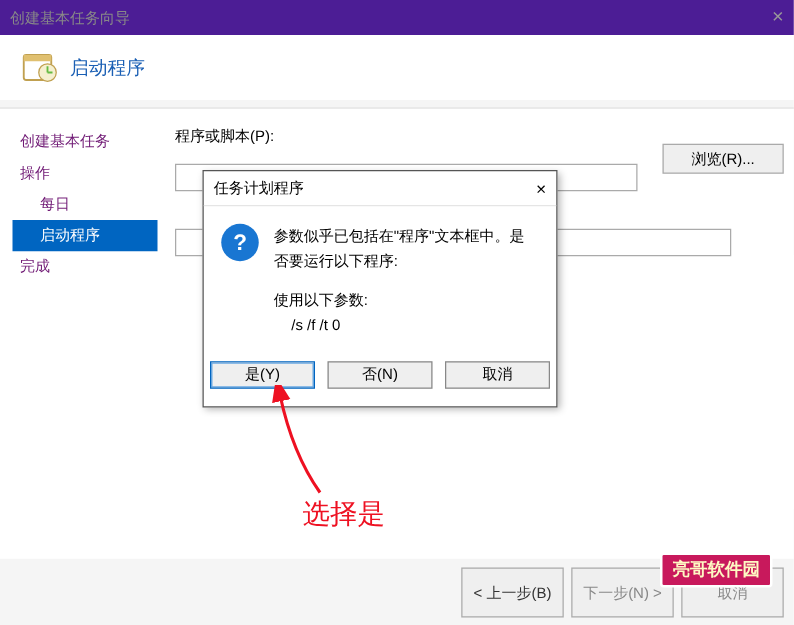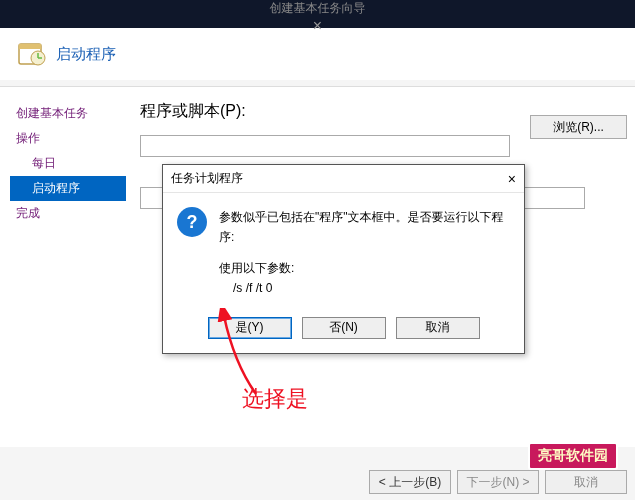--- a/index.html
+++ b/index.html
@@ -1,60 +1,60 @@
 <!DOCTYPE html>
 <html><head>
 <meta charset="utf-8">
 <style>
 * { box-sizing: border-box; margin: 0; padding: 0; font-family: "Microsoft YaHei", "Segoe UI", sans-serif; }
 body { width: 635px; height: 500px; background: #fff; position: relative; overflow: hidden; font-size: 12px; }
 
 .window { width: 635px; height: 500px; background: #f5f5f5; position: relative; }
-.title-bar { height: 28px; display: flex; align-items: center; padding: 0 8px; color: #888; font-size: 12px; background: #0f172a; flex-direction: column; }
+.title-bar { height: 28px; display: flex; align-items: center; padding: 0 8px; color: #888; font-size: 12px; background: #4c1d95; }
 .title-bar .spacer { flex: 1; }
 .title-bar .close { font-size: 16px; color: #999; }
 
 .header { display: flex; align-items: center; padding: 10px 16px; background: #fff; }
 .header-icon { width: 32px; height: 32px; margin-right: 8px; }
 .header-title { font-size: 15px; color: #1a5fb4; }
 
 .divider { height: 1px; background: #ddd; margin-top: 6px; }
 
 .content { display: flex; padding: 14px 0 0 0; background: #fff; height: 360px; position: relative; }
 
 .sidebar { width: 126px; padding: 0 0 0 10px; }
 .sidebar-item { padding: 4px 6px; font-size: 12px; color: #701a75; cursor: pointer; }
 .sidebar-item.indent { padding-left: 22px; }
 .sidebar-item.selected { background: #0065c1; color: #fff; }
 
 .main { flex: 1; padding: 0 14px; position: relative; }
-.field-label { font-size: 16px; margin-bottom: 13px; }
+.field-label { font-size: 12px; margin-bottom: 13px; }
 .text-input { width: 370px; height: 22px; border: 1px solid #aaa; background: #fff; padding: 0 4px; font-size: 12px; }
 .browse-btn { width: 97px; height: 24px; border: 1px solid #aaa; background: #efefef; font-size: 12px; cursor: pointer; position: absolute; top: 14px; right: 8px; }
 
 .input2-wrap { margin-top: 30px; }
 .input2-wrap .text-input { width: 445px; }
 
 .footer { position: absolute; bottom: 6px; right: 8px; display: flex; gap: 6px; }
-.footer-btn { min-width: 82px; height: 24px; border: 1px solid #aaa; background: #efefef; font-size: 12px; cursor: pointer; color: #888; }
+.footer-btn { min-width: 82px; height: 40px; border: 1px solid #aaa; background: #efefef; font-size: 12px; cursor: pointer; color: #888; }
 .footer-btn.prev { color: #333; }
 
-.dialog { position: absolute; left: 162px; top: 136px; width: 363px; background: #fff; border: 1px solid #555; box-shadow: 2px 2px 6px rgba(0,0,0,0.3); margin-top: 28px; }
+.dialog { position: absolute; left: 162px; top: 136px; width: 284px; background: #fff; border: 1px solid #555; box-shadow: 2px 2px 6px rgba(0,0,0,0.3); }
 .dialog-title-bar { height: 28px; display: flex; align-items: center; padding: 0 8px; font-size: 12px; border-bottom: 1px solid #e5e5e5; }
 .dialog-title-bar .spacer { flex: 1; }
 .dialog-close { font-size: 14px; cursor: pointer; }
 .dialog-body { display: flex; padding: 14px 14px 6px; }
 .q-icon { width: 30px; height: 30px; border-radius: 50%; background: #1976d2; color: #fff; display: flex; align-items: center; justify-content: center; font-size: 18px; font-weight: bold; margin-right: 12px; flex-shrink: 0; }
 .dialog-text { font-size: 12px; line-height: 1.7; }
 .dialog-buttons { display: flex; justify-content: center; gap: 10px; padding: 12px 0 14px; }
 .dlg-btn { width: 84px; height: 22px; border: 1px solid #888; background: #efefef; font-size: 12px; cursor: pointer; }
 .dlg-btn.focus { border: 1px solid #0065c1; box-shadow: 0 0 0 1px #69a9e4 inset; }
 
 .arrow-svg { position: absolute; left: 214px; top: 308px; pointer-events: none; }
-.annotation { position: absolute; left: 242px; top: 384px; font-size: 22px; color: #e12; font-weight: 500; }
+.annotation { position: absolute; left: 242px; top: 396px; font-size: 22px; color: #e12; font-weight: 500; }
 
 .watermark { position: absolute; right: 17px; bottom: 30px; background: #c8195c; color: #fef9c3; font-size: 14px; padding: 3px 8px; border: 2px solid #fff; border-radius: 3px; font-weight: bold; }
 </style>
 </head>
 <body>
 
 <div class="window">
   <div class="title-bar">
     <span>创建基本任务向导</span>
     <span class="spacer"></span>

